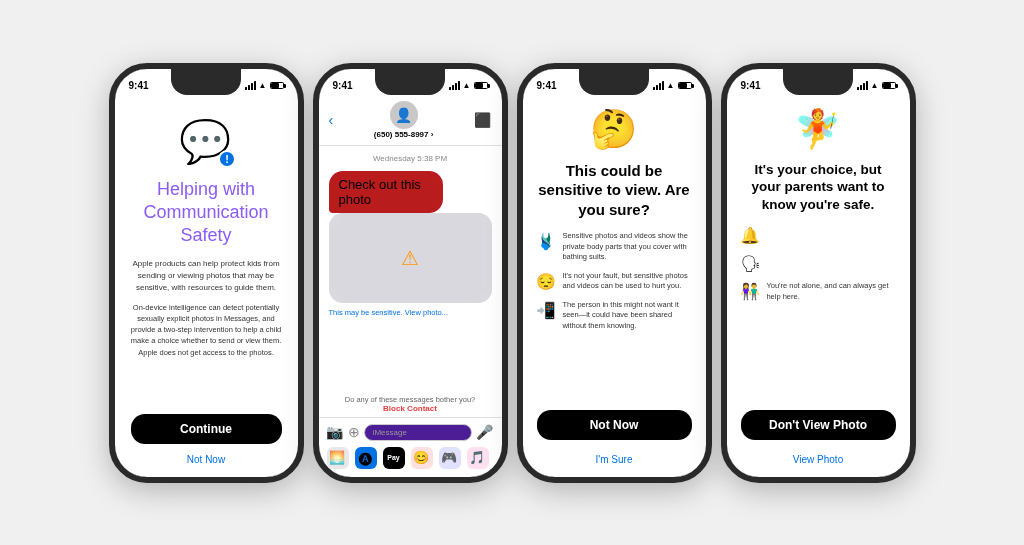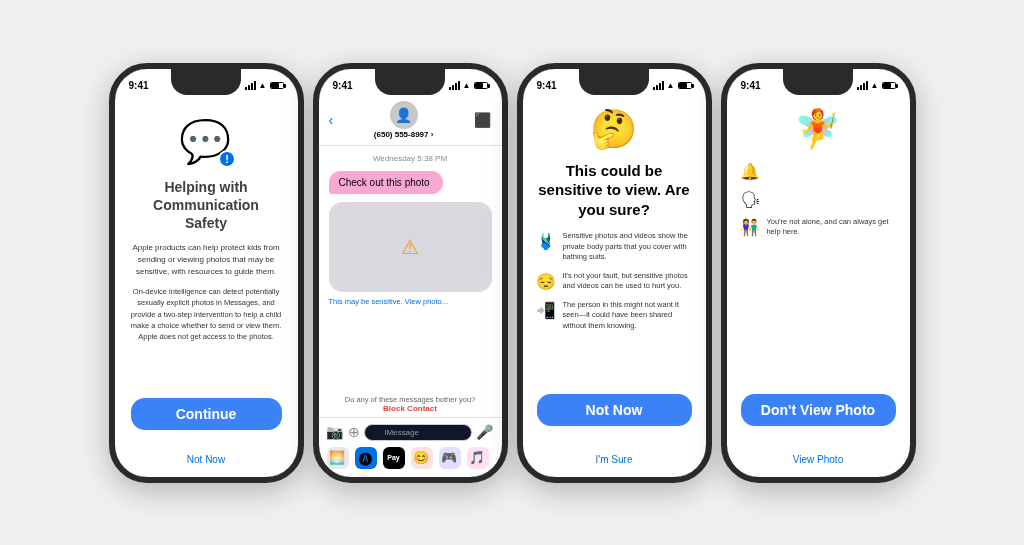--- a/index.html
+++ b/index.html
@@ -95,49 +95,49 @@
       width: 18px;
       height: 18px;
       font-size: 11px;
       display: flex;
       align-items: center;
       justify-content: center;
       font-weight: 800;
       border: 2px solid #fff;
     }
     .phone1-title {
-      font-size: 14px;
-      font-weight: 700;
-      color: #404040;
+      font-size: 18px;
+      font-weight: 400;
+      color: #8b5cf6;
       line-height: 1.3;
       margin-bottom: 10px;
     }
     .phone1-body {
       font-size: 8px;
       color: #333;
       line-height: 1.5;
       margin-bottom: 8px;
     }
     .phone1-body2 {
       font-size: 7.5px;
       color: #333;
       line-height: 1.5;
       flex: 1;
     }
     .btn-blue {
-      background: #3b82f6;
+      background: #000000;
       color: #fff;
       border: none;
       border-radius: 14px;
       padding: 8px 0;
       width: 100%;
-      font-size: 14px;
+      font-size: 12px;
       font-weight: 600;
       cursor: pointer;
-      margin-bottom: 24px;
+      margin-bottom: 10px;
     }
     .btn-link {
       background: none;
       border: none;
       color: #0071e3;
       font-size: 10px;
       font-weight: 500;
       cursor: pointer;
     }
 
@@ -153,27 +153,26 @@
       border-bottom: 0.5px solid #e0e0e0;
     }
     .nav-back { color: #0071e3; font-size: 14px; font-weight: 400; }
     .nav-center { text-align: center; }
     .contact-avatar { width: 28px; height: 28px; border-radius: 50%; background: #c8c8c8; margin: 0 auto 1px; display: flex; align-items: center; justify-content: center; font-size: 14px; }
     .contact-name { font-size: 8px; font-weight: 600; color: #000; }
     .nav-video { color: #0071e3; font-size: 14px; }
     .messages-body { flex: 1; padding: 8px 10px; overflow: hidden; }
     .msg-date { text-align: center; font-size: 8px; color: #888; margin-bottom: 8px; }
     .msg-bubble-received {
-      background: #f9a8d4;
+      background: #b91c1c;
       border-radius: 14px 14px 14px 4px;
       padding: 6px 10px;
-      font-size: 10px;
+      font-size: 13px;
       color: #000;
       max-width: 70%;
-      margin-bottom: 8px;
     }
     .msg-photo-placeholder {
       background: #e9e9eb;
       border-radius: 14px;
       width: 100%;
       height: 90px;
       display: flex;
       align-items: center;
       justify-content: center;
       margin-bottom: 4px;
@@ -223,24 +222,24 @@
       display: flex;
       align-items: center;
       gap: 4px;
       margin-bottom: 4px;
     }
     .camera-icon, .apps-icon { font-size: 14px; color: #888; }
     .msg-input {
       flex: 1;
       border: 1px solid #ccc;
       border-radius: 14px;
-      padding: 3px 20px;
+      padding: 3px 8px;
       font-size: 8px;
       color: #999;
-      background: #0f172a;
+      background: #4c1d95;
     }
     .mic-icon { font-size: 14px; color: #888; }
     .app-icons-row {
       display: flex;
       gap: 6px;
       align-items: center;
       padding: 2px 0;
     }
     .app-icon-circle {
       width: 22px; height: 22px;
@@ -487,20 +486,21 @@
             <div class="signal-bar" style="height:9px"></div>
           </div>
           <span class="wifi-icon">▲</span>
           <div class="battery">
             <div class="battery-fill"></div>
           </div>
         </div>
       </div>
       <div class="phone4-content">
         <div class="angel-emoji">🧚</div>
+        <div class="phone4-title">It's your choice, but your parents want to know you're safe.</div>
         <ul class="parent-list">
           <li class="parent-item">
             <span class="parent-item-icon">🔔</span>
           </li>
           <li class="parent-item">
             <span class="parent-item-icon">🗣</span>
           </li>
           <li class="parent-item">
             <span class="parent-item-icon">👫</span>
             <span class="parent-item-text">

